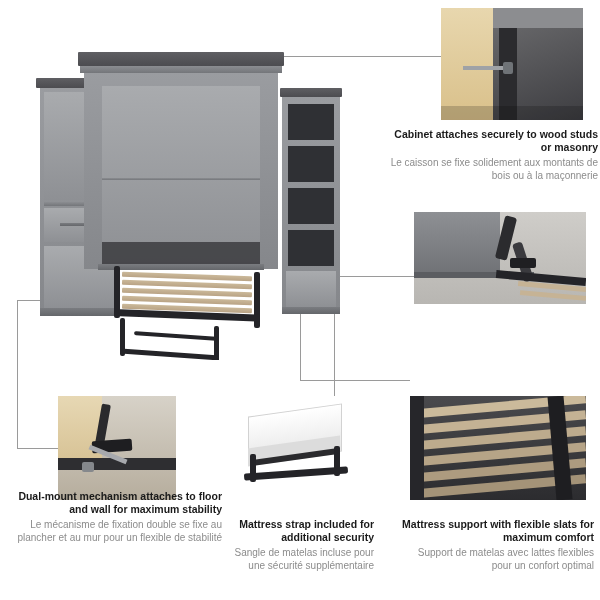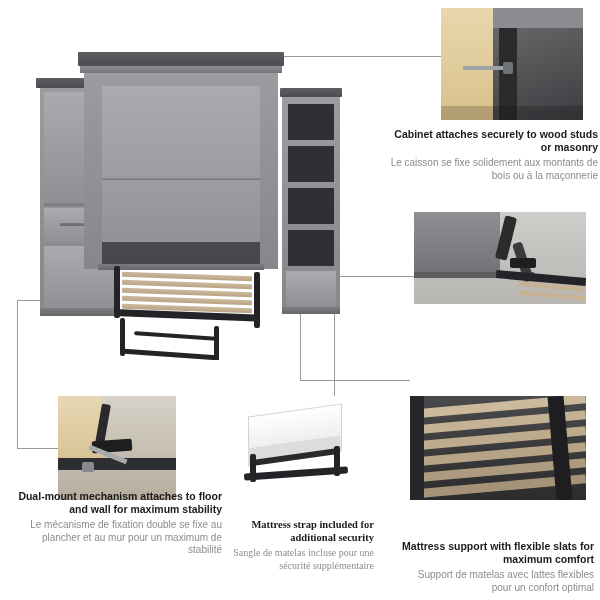--- a/index.html
+++ b/index.html
@@ -201,48 +201,48 @@
     <div class="ph-fill" style="left:0; top:62px; width:118px; height:12px; background:#2e2e31;"></div>
     <div class="ph-fill" style="left:40px; top:8px; width:9px; height:46px; background:#2a2a2d; border-radius:2px; transform:rotate(10deg);"></div>
     <div class="ph-fill" style="left:34px; top:44px; width:40px; height:12px; background:#1e1e21; border-radius:2px; transform:rotate(-4deg);"></div>
     <div class="ph-fill" style="left:30px; top:56px; width:40px; height:5px; background:#a7a9ad; transform:rotate(22deg);"></div>
     <div class="ph-fill" style="left:24px; top:66px; width:12px; height:10px; background:#85888c; border-radius:2px;"></div>
     <div class="ph-fill" style="left:0; top:74px; width:118px; height:30px; background:linear-gradient(180deg,#9f9customer,#9a9183 0%,#8a8173 100%);"></div>
   </div>
 
   <div class="caption" style="left:10px; top:490px; width:212px;">
     <p class="cap-en">Dual-mount mechanism attaches to floor and wall for maximum stability</p>
-    <p class="cap-fr">Le mécanisme de fixation double se fixe au plancher et au mur pour un maximum de stabilité</p>
+    <p class="cap-fr">Le mécanisme de fixation double se fixe au plancher et au mur pour un flexible de stabilité</p>
   </div>
 
   <div id="photo4" class="photo">
     <div class="ph-fill" style="left:0; top:0; width:124px; height:104px; background:#ffffff;"></div>
     <div class="ph-fill" style="left:14px; top:14px; width:92px; height:46px; background:linear-gradient(180deg,#ffffff 0%,#e6e6e6 100%); border:1px solid #d2d2d2; transform:skewY(-8deg);"></div>
     <div class="ph-fill" style="left:14px; top:46px; width:92px; height:18px; background:#dcdcdc; transform:skewY(-8deg);"></div>
     <div class="ph-fill" style="left:18px; top:58px; width:86px; height:6px; background:#2a2a2d; transform:skewY(-8deg);"></div>
     <div class="ph-fill" style="left:10px; top:74px; width:104px; height:7px; background:#242428; border-radius:2px; transform:rotate(-4deg);"></div>
     <div class="ph-fill" style="left:16px; top:58px; width:6px; height:28px; background:#242428; border-radius:2px;"></div>
     <div class="ph-fill" style="left:100px; top:50px; width:6px; height:30px; background:#242428; border-radius:2px;"></div>
   </div>
 
-  <div class="caption" style="left:228px; top:518px; width:146px;font-family:Liberation Serif, serif;">
+  <div class="caption" style="left:228px; top:518px; width:146px;">
     <p class="cap-en">Mattress strap included for additional security</p>
     <p class="cap-fr">Sangle de matelas incluse pour une sécurité supplémentaire</p>
   </div>
 
   <div id="photo5" class="photo">
     <div class="ph-fill" style="left:0; top:0; width:176px; height:104px; background:linear-gradient(180deg,#4a4a4d 0%,#2c2c2f 100%);"></div>
     <div class="ph-fill" style="left:0; top:6px; width:176px; height:9px; background:#cbba9b; transform:rotate(-5deg);"></div>
     <div class="ph-fill" style="left:0; top:22px; width:176px; height:9px; background:#c4b294; transform:rotate(-5deg);"></div>
     <div class="ph-fill" style="left:0; top:38px; width:176px; height:9px; background:#bdab8d; transform:rotate(-5deg);"></div>
     <div class="ph-fill" style="left:0; top:54px; width:176px; height:9px; background:#b6a487; transform:rotate(-5deg);"></div>
     <div class="ph-fill" style="left:0; top:70px; width:176px; height:9px; background:#ad9b7f; transform:rotate(-5deg);"></div>
     <div class="ph-fill" style="left:0; top:86px; width:176px; height:9px; background:#a49378; transform:rotate(-5deg);"></div>
     <div class="ph-fill" style="left:142px; top:0; width:16px; height:104px; background:#1e1e21; transform:rotate(-5deg);"></div>
     <div class="ph-fill" style="left:0; top:0; width:14px; height:104px; background:#26262a;"></div>
   </div>
 
-  <div class="caption" style="left:398px; top:518px; width:196px;margin-top:22px;">
+  <div class="caption" style="left:398px; top:518px; width:196px;">
     <p class="cap-en">Mattress support with flexible slats for maximum comfort</p>
     <p class="cap-fr">Support de matelas avec lattes flexibles pour un confort optimal</p>
   </div>
 
 </div>
 
 </body></html>

